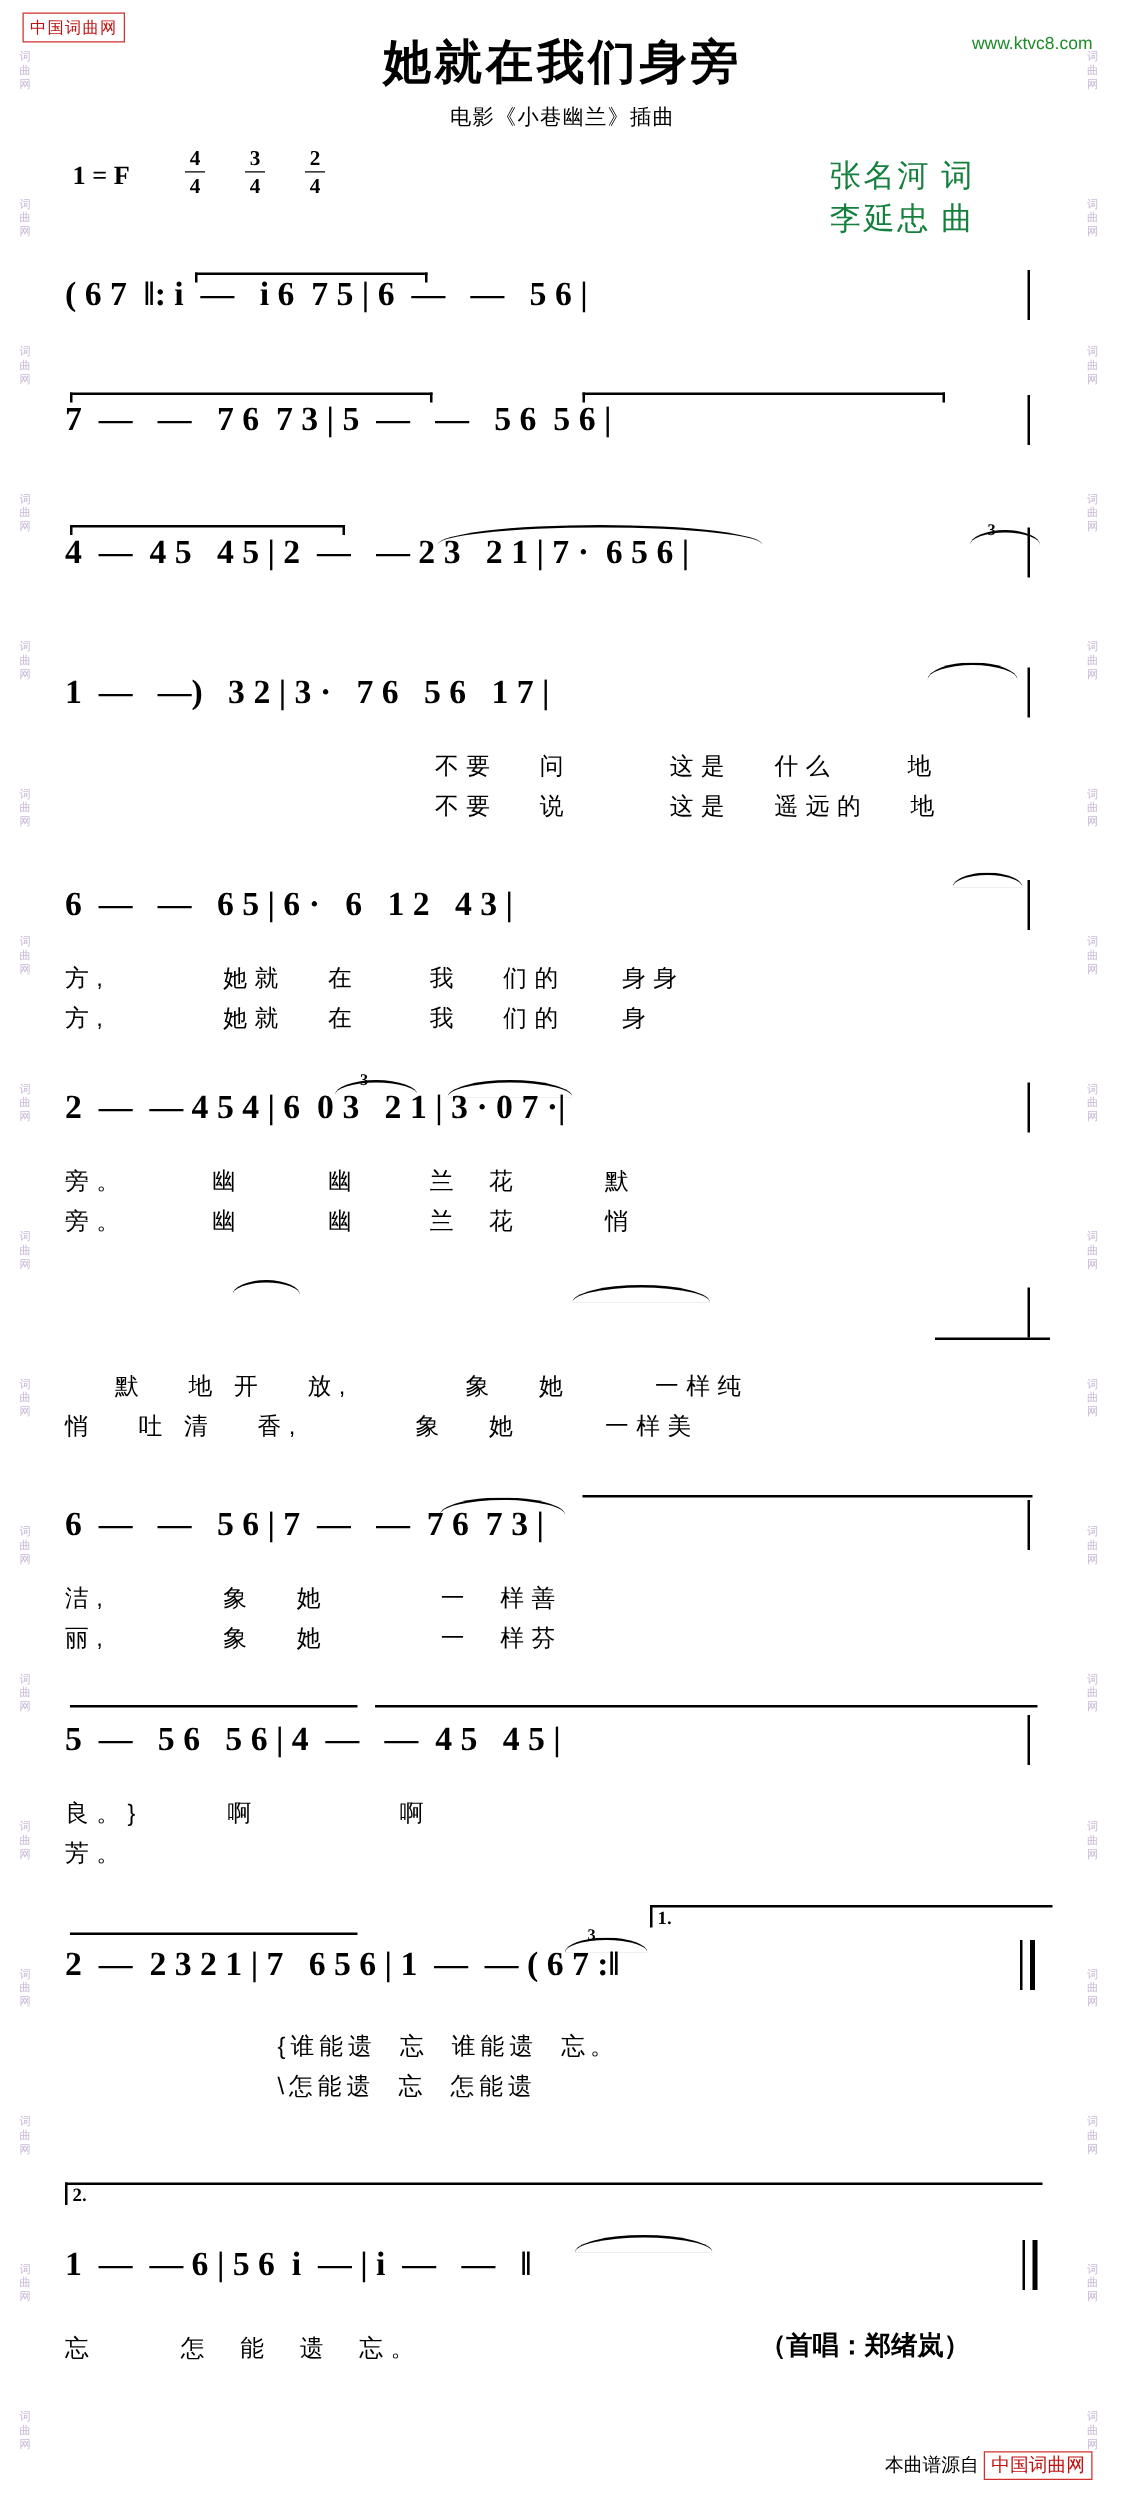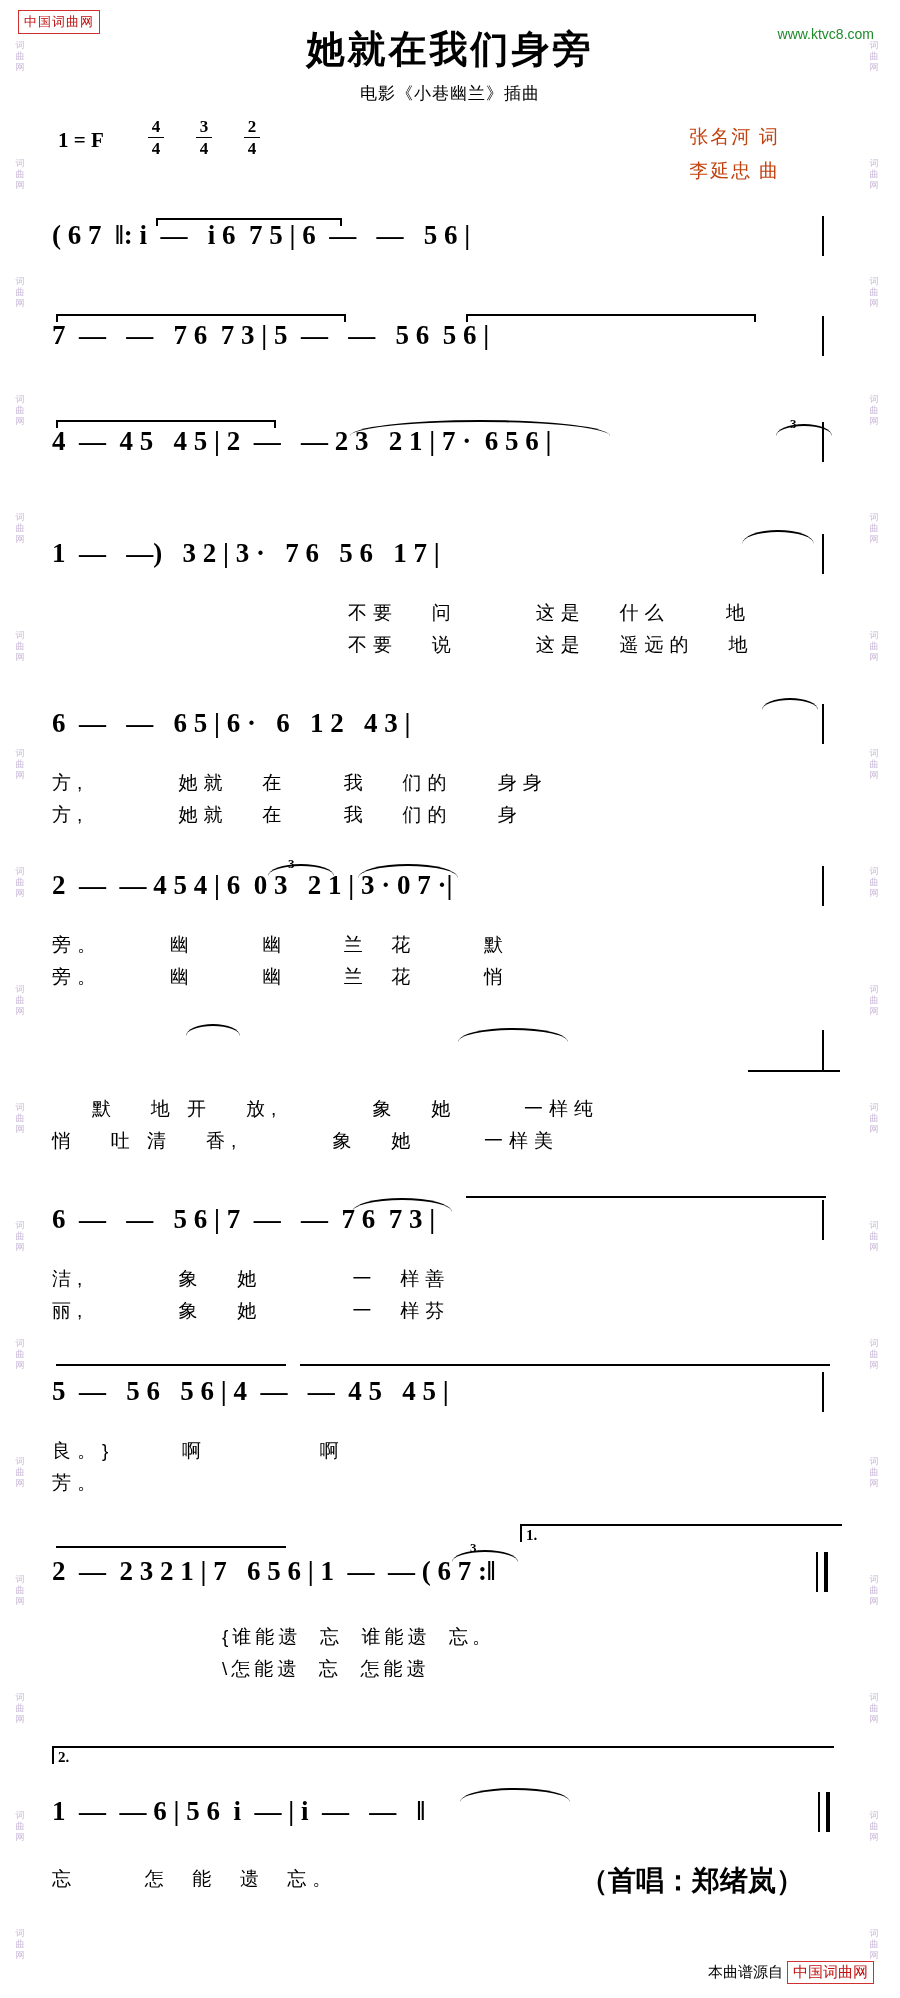--- a/index.html
+++ b/index.html
@@ -80,22 +80,22 @@
     top: 82px;
     width: 900px;
     text-align: center;
     font-size: 17px;
     color: #000;
     letter-spacing: 1px;
   }
   .credit {
     position: absolute;
     right: 120px;
-    font-size: 19px;
-    color: #c2410c;
+    font-size: 25px;
+    color: #15803d;
     letter-spacing: 2px;
   }
   .credit.c1 { top: 124px; }
   .credit.c2 { top: 158px; }
 
   
   .keysig {
     position: absolute;
     left: 58px;
     top: 128px;
@@ -194,23 +194,24 @@
   }
   .footer-badge {
     display: inline-block;
     border: 1px solid #d03030;
     color: #c01010;
     padding: 1px 5px;
     margin-left: 4px;
   }
   .singer {
     position: absolute;
-    font-size: 28px;
-    font-weight: bold;
-    font-family: "Liberation Sans", sans-serif;
+    font-size: 21px;
+    font-weight: bold;
+    font-family: "Liberation Sans", sans-serif;
+    margin-left: 28px;
   }
 </style>
 </head>
 <body>
 
 <div class="page">
 
   <div class="wm-col left" id="wmL">
       <div class="wm" style="top: 40px;">
         <div>词</div>

